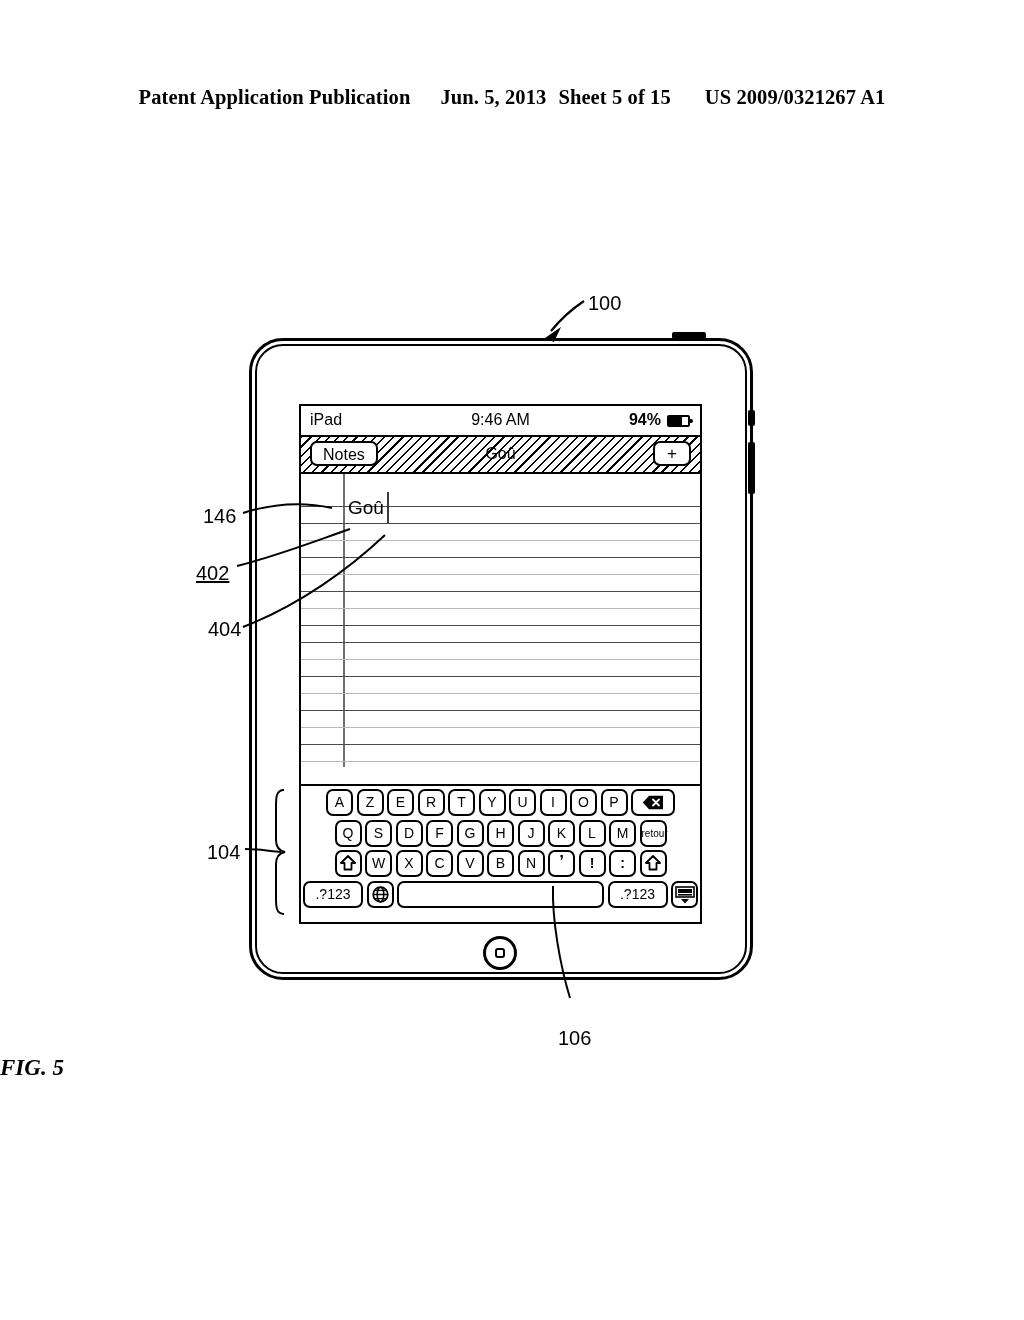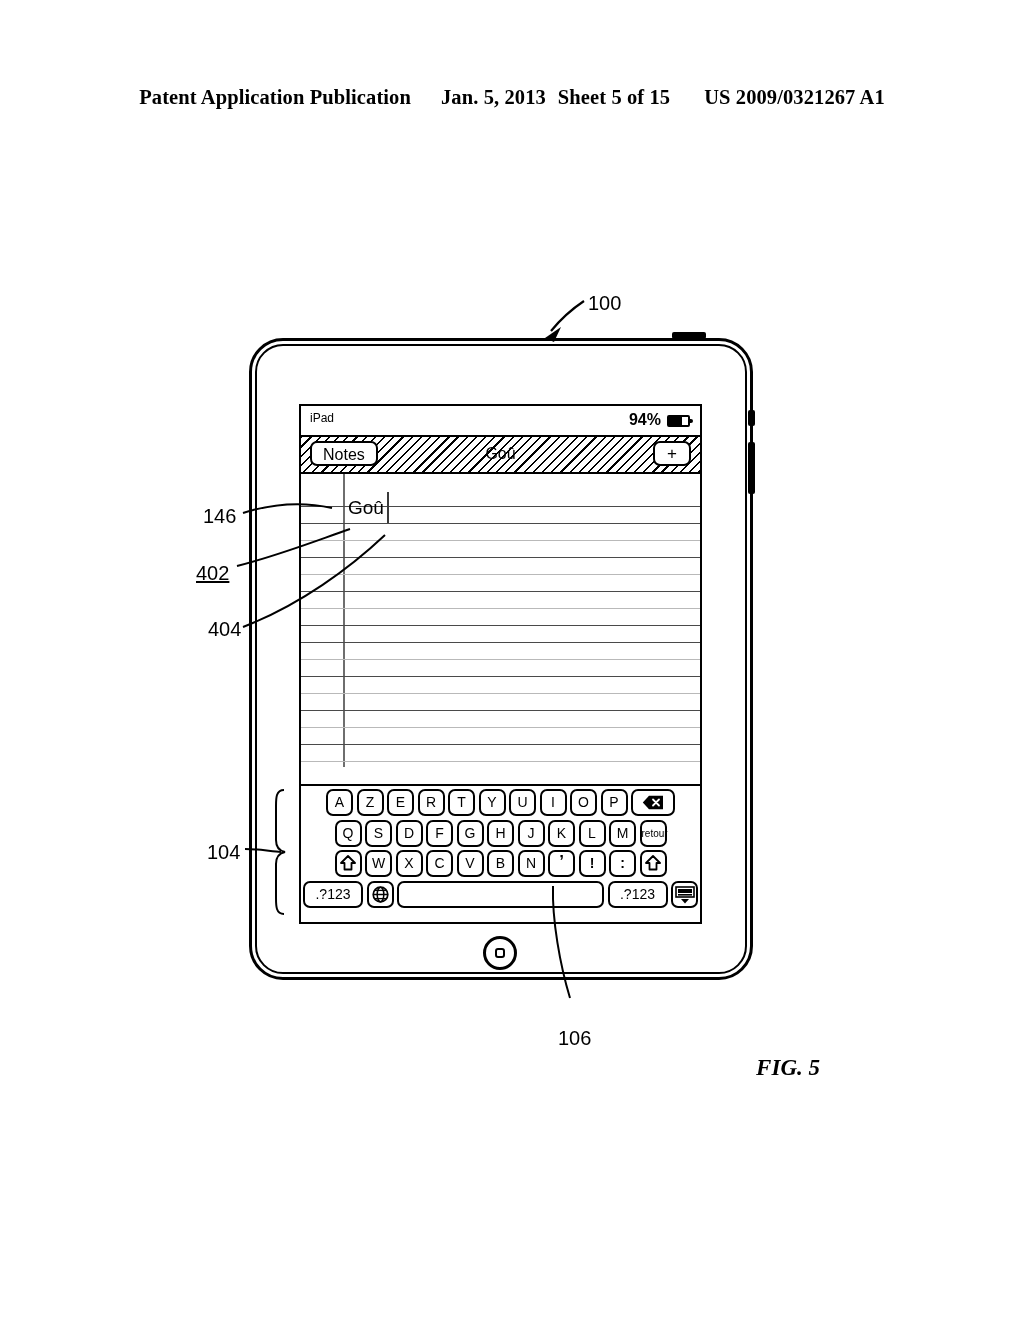--- a/index.html
+++ b/index.html
@@ -33,21 +33,21 @@
   .ph-gap1 { width: 30px; }
   .ph-gap2 { width: 12px; }
   .ph-gap3 { width: 34px; }
 
   
   .fig-caption {
     position: absolute;
     top: 1055px;
     left: 0;
     width: 820px;
-    text-align: right;
+    text-align: left;
     font-family: "Liberation Serif", serif;
     font-style: italic;
     font-weight: bold;
     font-size: 23px;
   }
 
   
   #device-outer {
     position: absolute;
     left: 249px;
@@ -140,21 +140,21 @@
   #status-bar {
     position: relative;
     height: 31px;
     border-bottom: 2px solid #000;
     box-sizing: border-box;
   }
   #status-device {
     position: absolute;
     left: 9px;
     top: 5px;
-    font-size: 12px;
+    font-size: 16px;
   }
   #status-time {
     position: absolute;
     left: 0;
     top: 5px;
     width: 100%;
     text-align: center;
     font-size: 16px;
   }
   #status-battery-pct {
@@ -358,34 +358,35 @@
     top: 0;
     width: 1024px;
     height: 1320px;
     pointer-events: none;
   }
 </style>
 </head>
 <body>
 
 <div class="patent-header">
-  <span>Patent Application Publication</span><span class="ph-gap1"></span><span>Jan. 5, 2013</span><span class="ph-gap2"></span><span>Sheet 5 of 15</span><span class="ph-gap3"></span><span>US 2009/0321267 A1</span>
+  <span>Patent Application Publication</span><span class="ph-gap1"></span><span>Jun. 5, 2013</span><span class="ph-gap2"></span><span>Sheet 5 of 15</span><span class="ph-gap3"></span><span>US 2009/0321267 A1</span>
 </div>
 
 <div id="device-outer"></div>
 <div id="device-inner"></div>
 <div class="btn-power"></div>
 <div class="btn-side-small"></div>
 <div class="btn-side-large"></div>
 <div id="home-button"></div>
 
 <div id="screen">
 
   <div id="status-bar">
     <div id="status-device">iPad</div>
+    <div id="status-time">9:46 AM</div>
     <div id="status-battery-pct">94%</div>
     <div id="battery-icon"></div>
   </div>
 
   <div id="nav-bar">
     <div id="notes-button">Notes</div>
     <div id="nav-title">Goû</div>
     <div id="add-button">+</div>
   </div>
 

